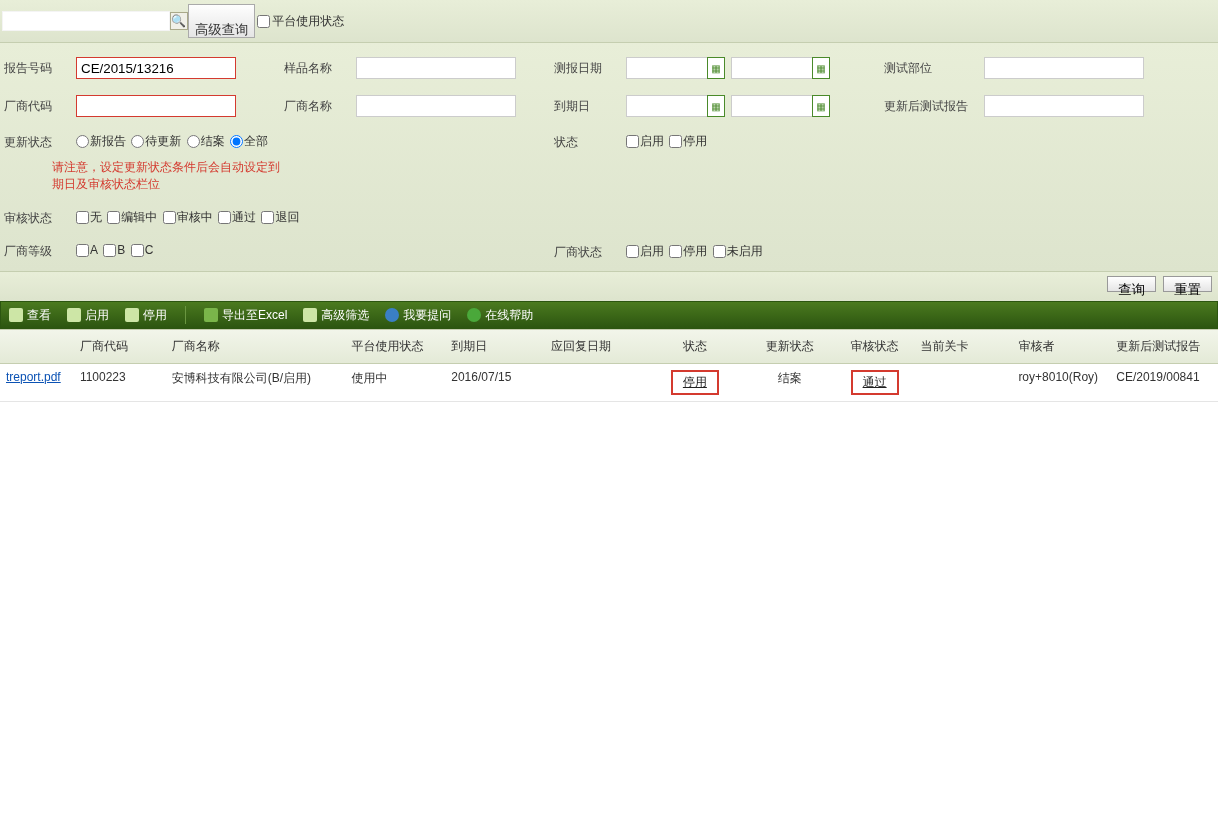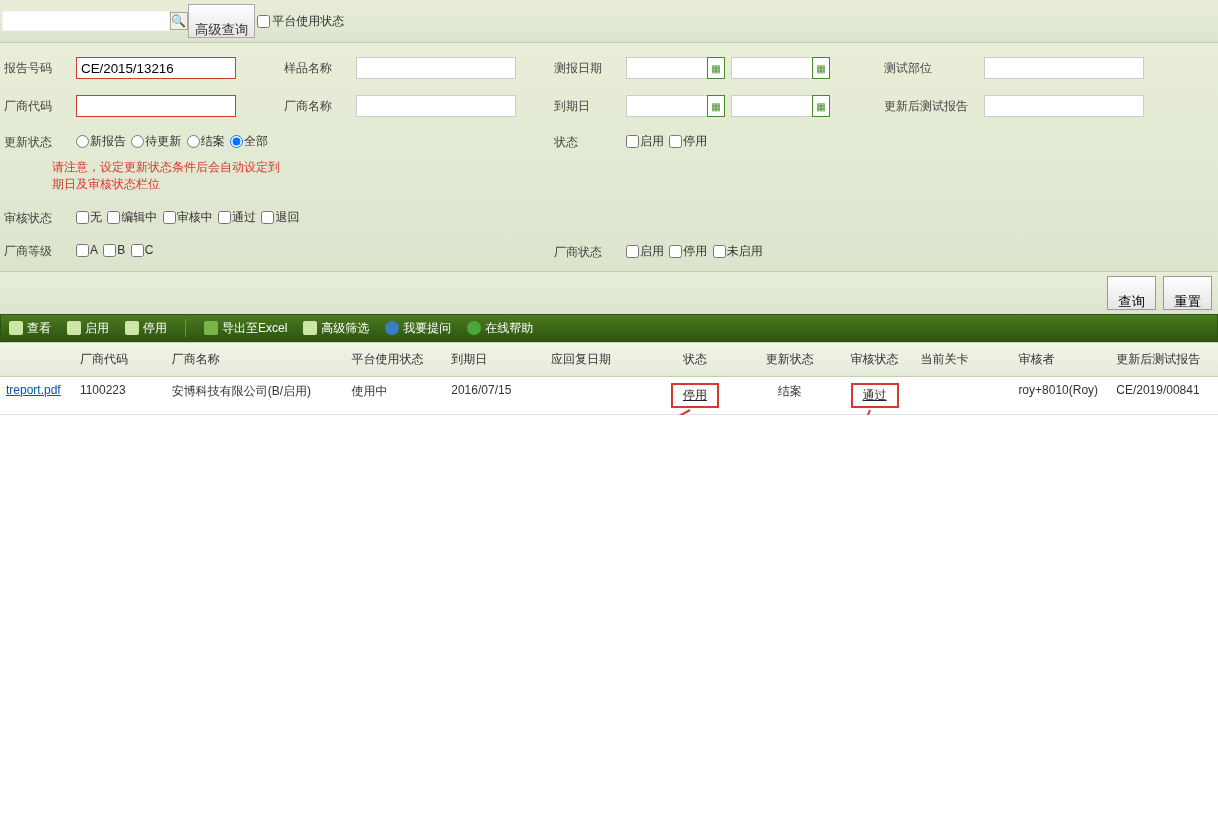--- a/index.html
+++ b/index.html
@@ -22,21 +22,21 @@
 .req { border: 1px solid #d43a2f; }
 .note-red { color: #d43a2f; margin-top: 8px; }
 .col1 { width: 280px; }
 .col2 { width: 270px; }
 .col3 { width: 330px; }
 .col4 { width: 320px; }
 .radio-set label, .ck-set label { display:inline-flex; align-items:center; margin-right:2px; }
 .radio-set input, .ck-set input { margin-right:1px; }
 
 .action-row { padding: 4px 6px; text-align: right; background: linear-gradient(#e8eed8, #dde4cd); border-top: 1px solid #c5ceb0;}
-.action-row button { height: 16px; padding: 16px 10px; border:1px solid #999; background: linear-gradient(#fff,#e5e5e5); cursor:pointer; margin-left:4px;}
+.action-row button { height: 16px; padding: 4px 10px; border:1px solid #999; background: linear-gradient(#fff,#e5e5e5); cursor:pointer; margin-left:4px;}
 
 .toolbar-green { height: 28px; background: linear-gradient(#4b7a1f,#2c5510); border: 1px solid #2c5510; display:flex; align-items:center; padding: 0 8px; color:#fff; gap:16px; }
 .toolbar-green .tb-item { display:inline-flex; align-items:center; gap:4px; cursor:pointer; font-size:12px; }
 .tb-sep { width:1px; height:18px; background:#6a9640; margin:0 2px; }
 .tb-ic { width:14px; height:14px; display:inline-block; background:#cde6a6; border-radius:2px; }
 
 .count-bar { text-align:right; padding: 4px 8px; color:#555; border-bottom: 1px solid #ccc;}
 .tbl-head { display:flex; border-top:1px solid #c5ceb0; border-bottom:1px solid #c5ceb0; background:linear-gradient(#f2f5ea,#e4ead7); padding:4px 0;}
 .tbl-head > div, .tbl-row > div { padding: 4px 6px; overflow:hidden; white-space:nowrap;}
 .tbl-row { display:flex; border-bottom:1px solid #e5e5e5; padding:2px 0;}

